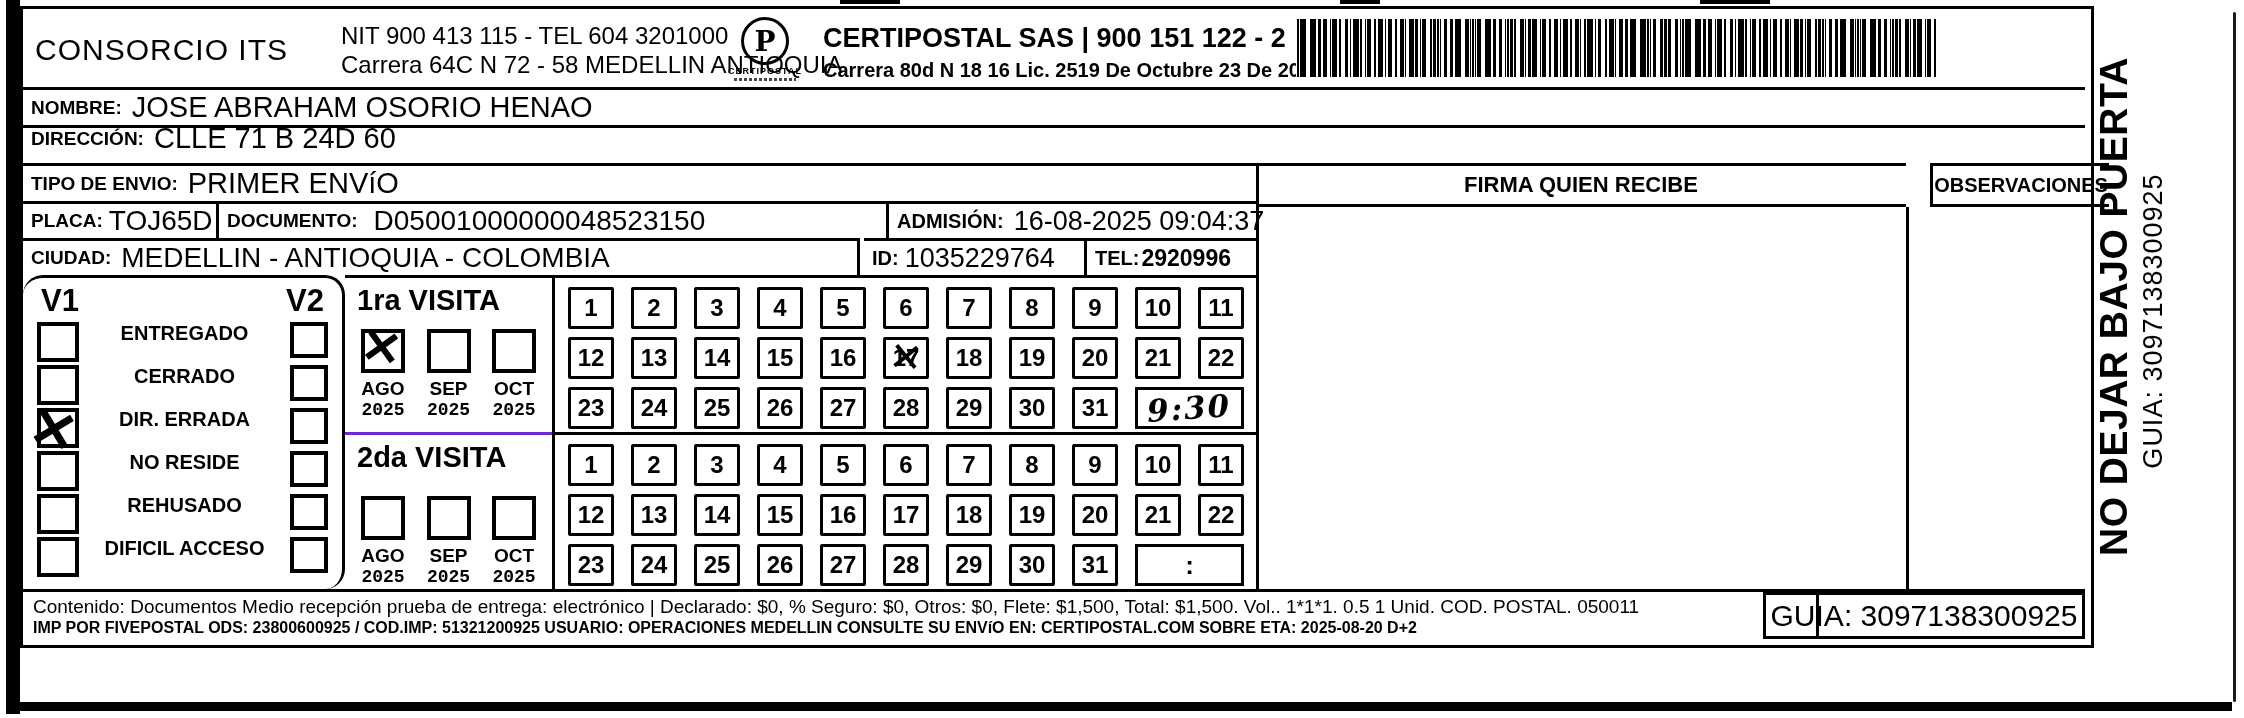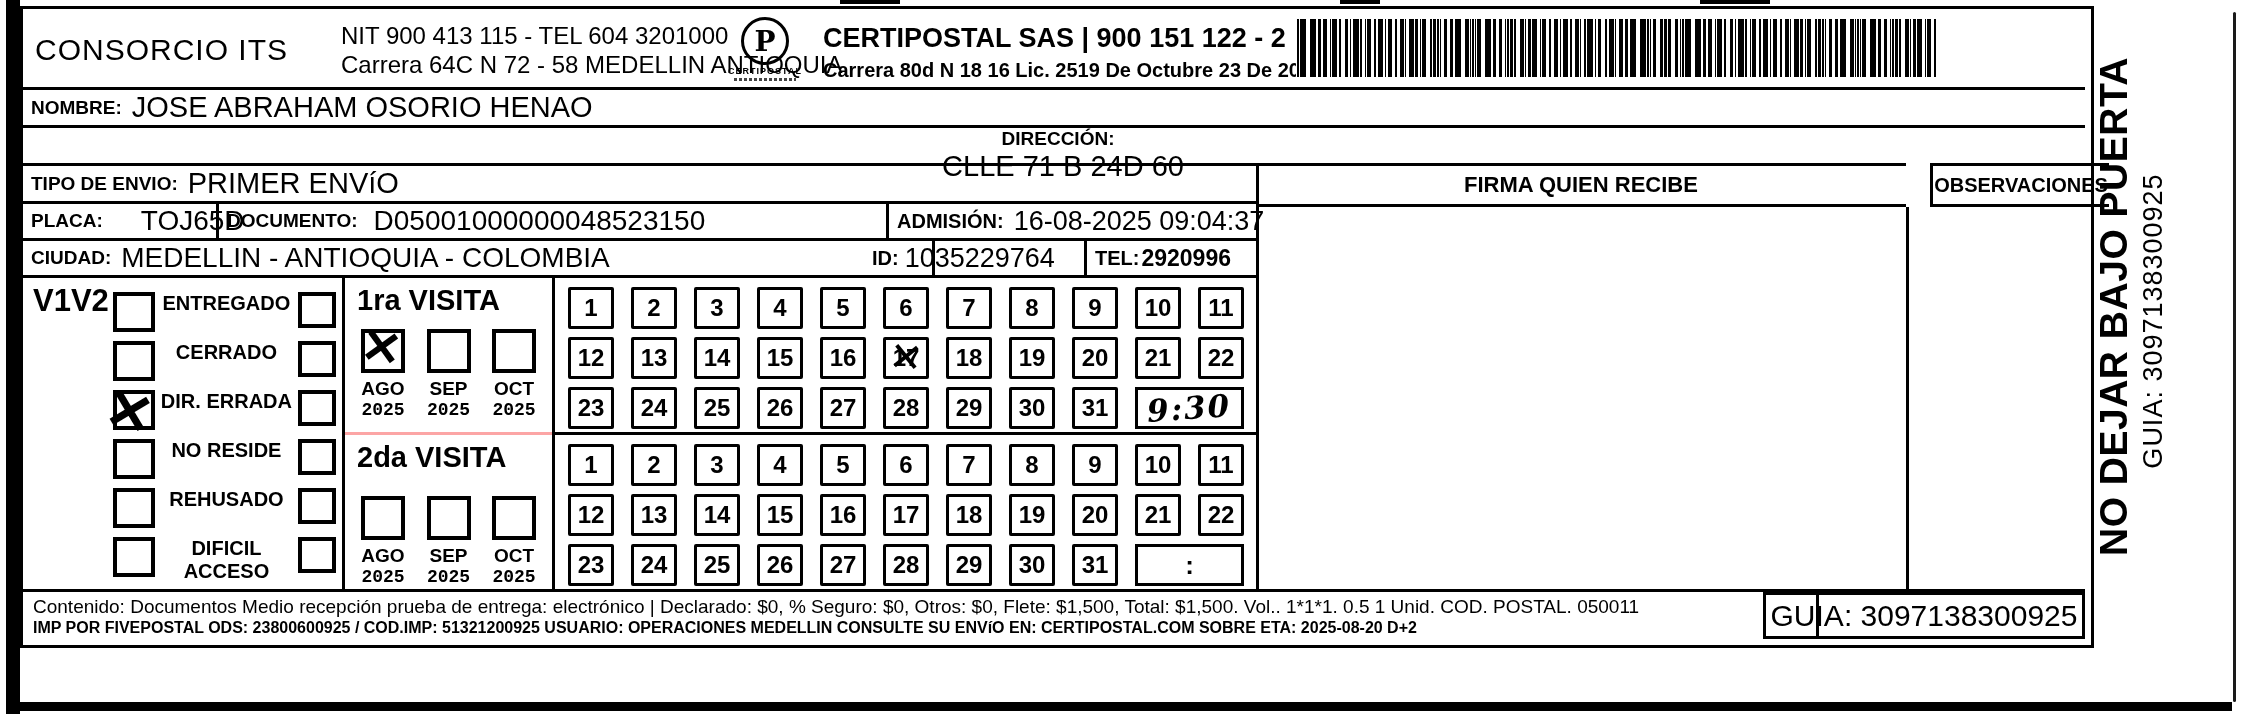--- a/index.html
+++ b/index.html
@@ -32,54 +32,54 @@
     background-image:
       repeating-linear-gradient(90deg,#000 0 3px,transparent 3px 11px),
       repeating-linear-gradient(90deg,#000 0 2px,transparent 2px 7px),
       repeating-linear-gradient(90deg,#000 0 1px,transparent 1px 5px);}
 
   
   .frow{display:flex;align-items:center;border-top:3px solid #000;padding-left:8px;white-space:nowrap;overflow:visible;}
   .flabel{font-weight:bold;font-size:19px;}
   .fvalue{font-size:29px;margin-left:10px;}
   .nombre-row{left:0;top:78px;width:2062px;height:38px;}
-  .direccion-row{left:0;top:116px;width:2062px;height:24px;flex-direction:column;}
+  .direccion-row{left:0;top:116px;width:2062px;height:24px;}
   .tipo-row{left:0;top:154px;width:1233px;height:38px;}
-  .placa-cell{left:0;top:192px;width:196px;height:37px;border-right:3px solid #000;gap:32px;}
+  .placa-cell{left:0;top:192px;width:196px;height:37px;border-right:3px solid #000;}
   .documento-cell{left:196px;top:192px;width:670px;height:37px;border-right:3px solid #000;}
   .admision-cell{left:866px;top:192px;width:367px;height:37px;}
-  .ciudad-cell{left:0;top:229px;width:912px;height:37px;border-right:3px solid #000;}
+  .ciudad-cell{left:0;top:229px;width:837px;height:37px;border-right:3px solid #000;}
   .id-cell{left:841px;top:229px;width:223px;height:37px;border-right:3px solid #000;}
   .tel-cell{left:1064px;top:229px;width:169px;height:37px;}
   .admision-cell .flabel,.id-cell .flabel,.tel-cell .flabel{font-size:20px;}
   .admision-cell .fvalue{font-size:27px;}
   .id-cell .fvalue{font-size:27px;margin-left:6px;}
   .tel-cell .fvalue{font-size:23px;font-weight:bold;margin-left:2px;}
 
   
   .firma-header{left:1233px;top:154px;width:650px;height:44px;border-top:3px solid #000;border-bottom:3px solid #000;display:flex;align-items:center;justify-content:center;font-weight:bold;font-size:22px;}
   .obs-header{left:1883px;top:154px;width:179px;height:44px;border-top:3px solid #000;border-bottom:3px solid #000;border-left:3px solid #000;display:flex;align-items:center;justify-content:center;font-weight:bold;font-size:20px;margin-left:24px;}
   .vline-main{left:1233px;top:154px;width:3px;height:429px;background:#000;}
   .vline-obs{left:1883px;top:198px;width:3px;height:385px;background:#000;}
   .hline-bottom{left:0;top:580px;width:2062px;height:3px;background:#000;}
 
   
-  .status-panel{left:0;top:266px;width:322px;height:314px;border-top:3px solid #000;border-right:3px solid #000;padding:8px 6px 10px;display:flex;}
+  .status-panel{left:0;top:266px;width:322px;height:314px;border-top:3px solid #000;border-right:3px solid #000;padding:8px 14px 10px;display:flex;flex-direction:column;border-radius:20px;}
   .status-headers{display:flex;justify-content:space-between;font-weight:bold;font-size:31px;line-height:30px;padding:0 4px;}
   .status-rows{flex:1;display:flex;flex-direction:column;justify-content:space-between;margin-top:6px;}
   .status-row{display:flex;height:42px;}
   .cb{border:4px solid #000;background:#fff;position:relative;}
   .cb-left{width:42px;height:40px;}
   .cb-right{width:38px;height:36px;}
   .status-label{flex:1;text-align:center;font-weight:bold;font-size:20px;}
 
   
   .months-panel{left:322px;top:266px;width:210px;height:314px;border-top:3px solid #000;border-right:3px solid #000;}
   .months-half{height:157px;padding:6px 12px;}
-  .months-half.first{border-bottom:3px solid #fca5a5;}
+  .months-half.first{border-bottom:3px solid #6d28d9;}
   .visit-title{font-weight:bold;font-size:29px;white-space:nowrap;}
   .months-row{display:flex;justify-content:space-between;margin-top:12px;}
   .months-half.second .months-row{margin-top:22px;}
   .month-col{width:52px;text-align:center;}
   .month-box{width:44px;height:44px;border:4px solid #000;margin:0 auto;position:relative;}
   .month-name{font-weight:bold;font-size:19px;margin-top:5px;}
   .month-year{font-weight:bold;font-size:18px;font-family:Liberation Mono, monospace;}
 
   
   .days-area{left:532px;top:266px;width:701px;height:314px;border-top:3px solid #000;}

